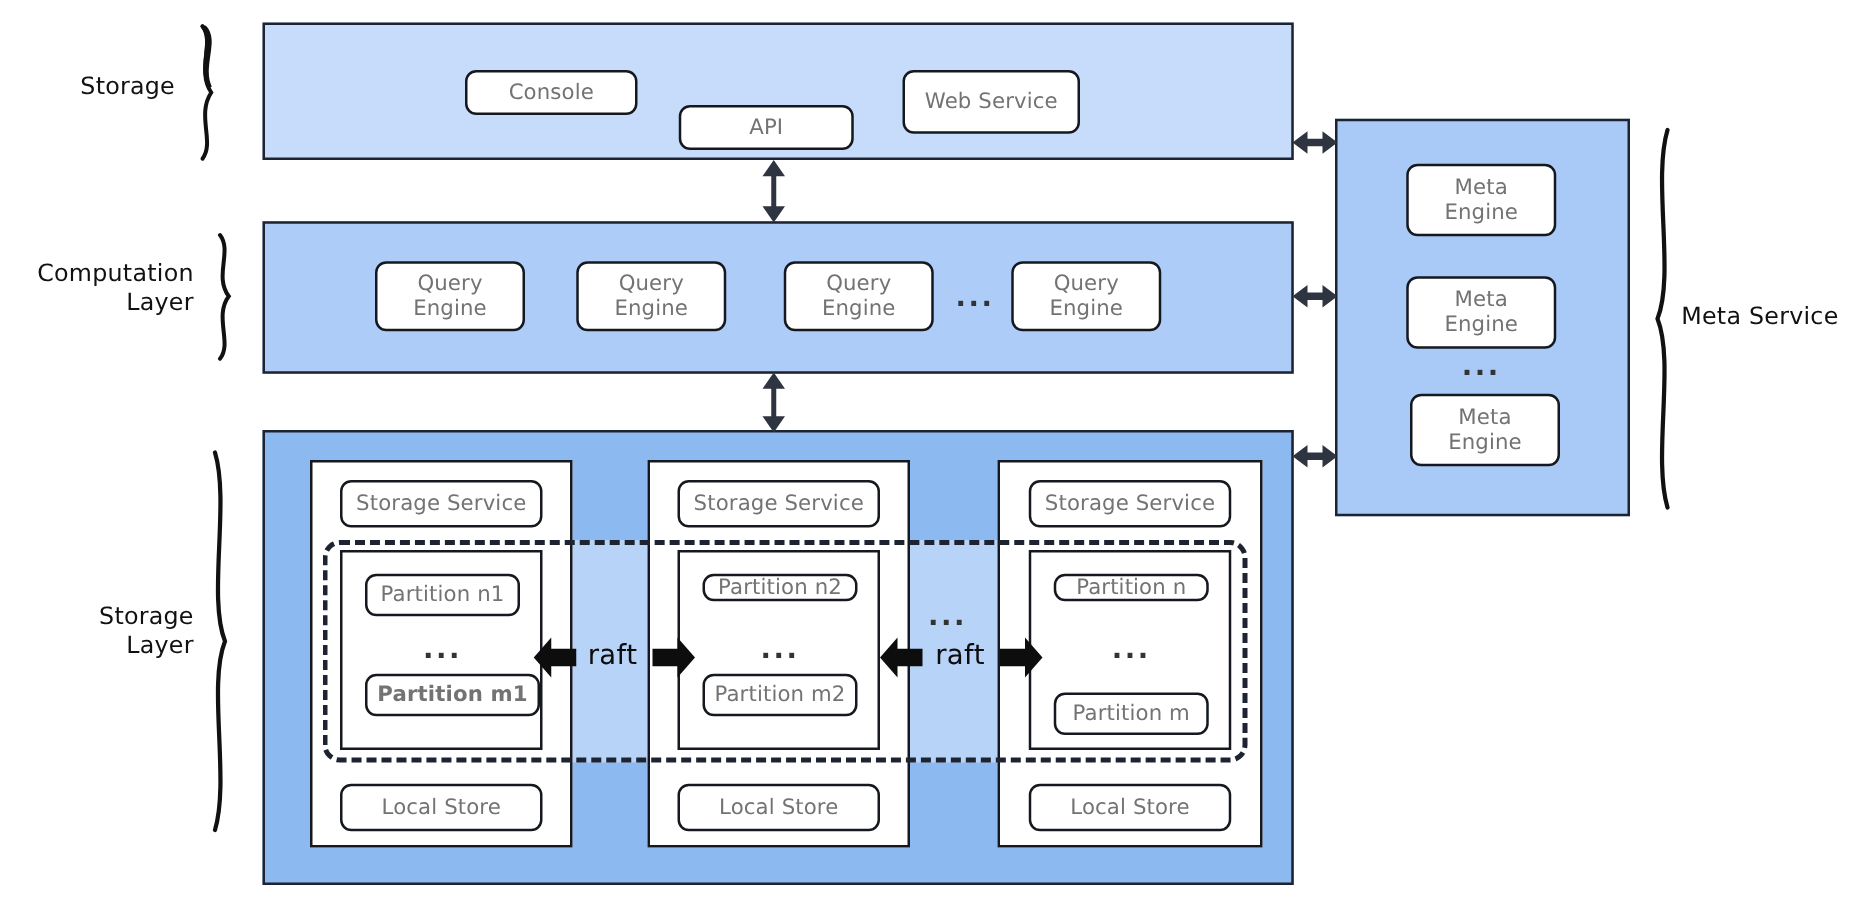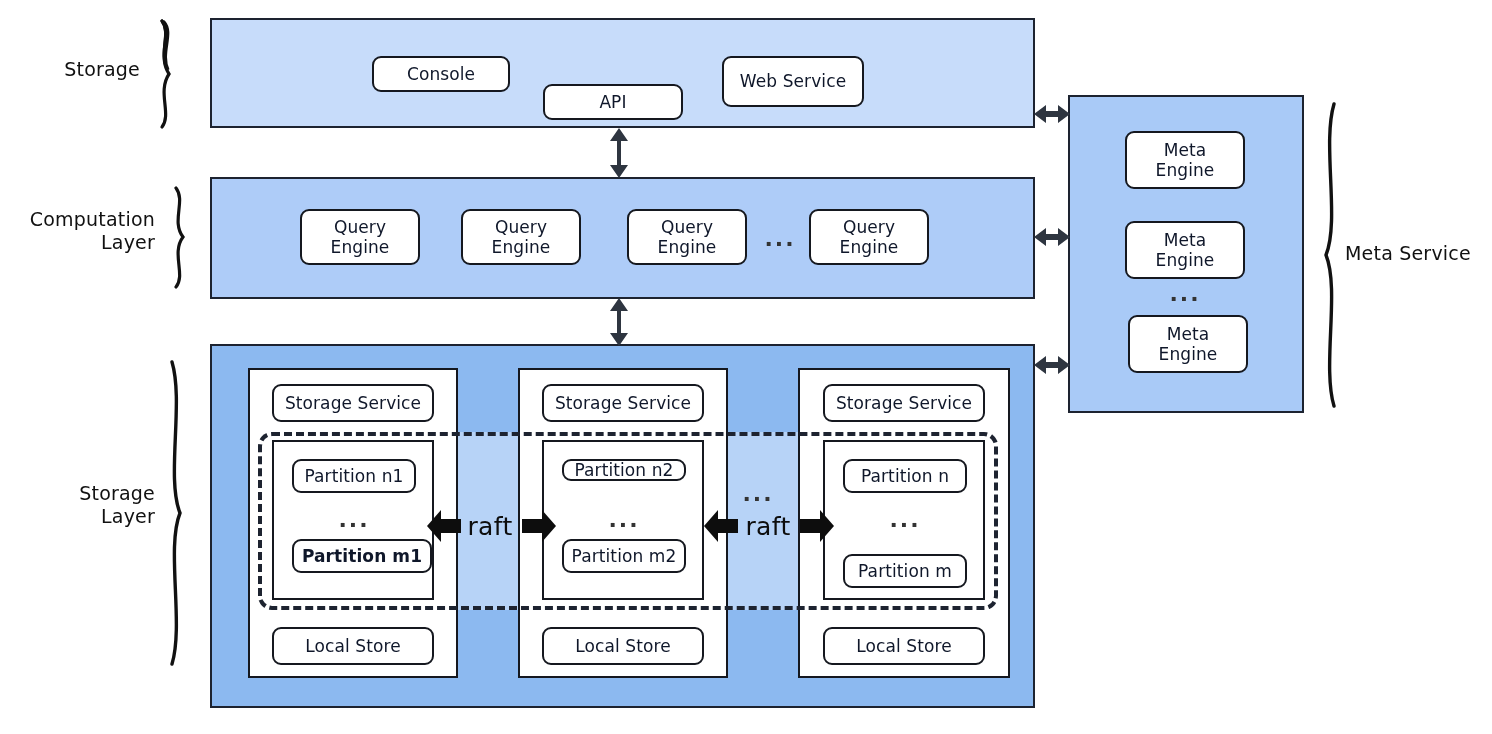--- a/index.html
+++ b/index.html
@@ -19,21 +19,21 @@
 
   
   .layer{
     position:absolute;border:2.5px solid #1d2330;box-sizing:border-box;
   }
 
   
   .chip{
     position:absolute;background:#fff;border:2.5px solid #15181f;
     border-radius:9px;display:flex;align-items:center;justify-content:center;
-    text-align:center;font-size:17px;line-height:1.18;color:#0f172a;
+    text-align:center;font-size:17px;line-height:1.18;color:#737373;
     box-sizing:border-box;letter-spacing:.1px;
   }
   .chip.two-line{white-space:pre-line;}
 
   
   .node{
     position:absolute;background:#ffffff;border:2.5px solid #15181f;
     box-sizing:border-box;
   }
   .partgroup{
@@ -47,21 +47,21 @@
     box-sizing:border-box;background:transparent;pointer-events:none;
   }
 
   
   .dots{
     position:absolute;font-size:22px;letter-spacing:2px;color:#333;
     text-align:center;line-height:1;font-weight:700;
   }
 
   .raft-label{
-    position:absolute;font-size:25px;color:#0d0d0d;text-align:center;
+    position:absolute;font-size:22px;color:#0d0d0d;text-align:center;
     letter-spacing:.3px;
   }
 
   svg{display:block;overflow:visible;}
 </style>
 </head>
 <body>
 
 <div class="side-label" style="left:20px;top:58px;width:120px;">Storage</div>
 <div class="brace" style="left:152px;top:18px;">
@@ -122,21 +122,21 @@
 <div class="chip" style="left:542px;top:384px;width:162px;height:38px;">Storage Service</div>
 <div class="partgroup" style="left:542px;top:440px;width:162px;height:160px;"></div>
 <div class="chip" style="left:562px;top:459px;width:124px;height:22px;">Partition n2</div>
 <div class="dots" style="left:562px;top:509px;width:124px;">...</div>
 <div class="chip" style="left:562px;top:539px;width:124px;height:34px;">Partition m2</div>
 <div class="chip" style="left:542px;top:627px;width:162px;height:38px;">Local Store</div>
 
 <div class="node" style="left:798px;top:368px;width:212px;height:310px;"></div>
 <div class="chip" style="left:823px;top:384px;width:162px;height:38px;">Storage Service</div>
 <div class="partgroup" style="left:823px;top:440px;width:162px;height:160px;"></div>
-<div class="chip" style="left:843px;top:459px;width:124px;height:34px;">Partition n</div>
+<div class="chip" style="left:843px;top:459px;width:124px;height:22px;">Partition n</div>
 <div class="dots" style="left:843px;top:509px;width:124px;">...</div>
 <div class="chip" style="left:843px;top:554px;width:124px;height:34px;">Partition m</div>
 <div class="chip" style="left:823px;top:627px;width:162px;height:38px;">Local Store</div>
 
 <div class="dashband" style="left:258px;top:432px;width:740px;height:178px;"></div>
 
 <div class="abs" style="left:425px;top:506px;">
   <svg width="40" height="40" viewBox="0 0 40 40">
     <path d="M36 13 L16 13 L16 4 L2 20 L16 36 L16 27 L36 27 Z" fill="#0d0d0d"></path>
   </svg>

